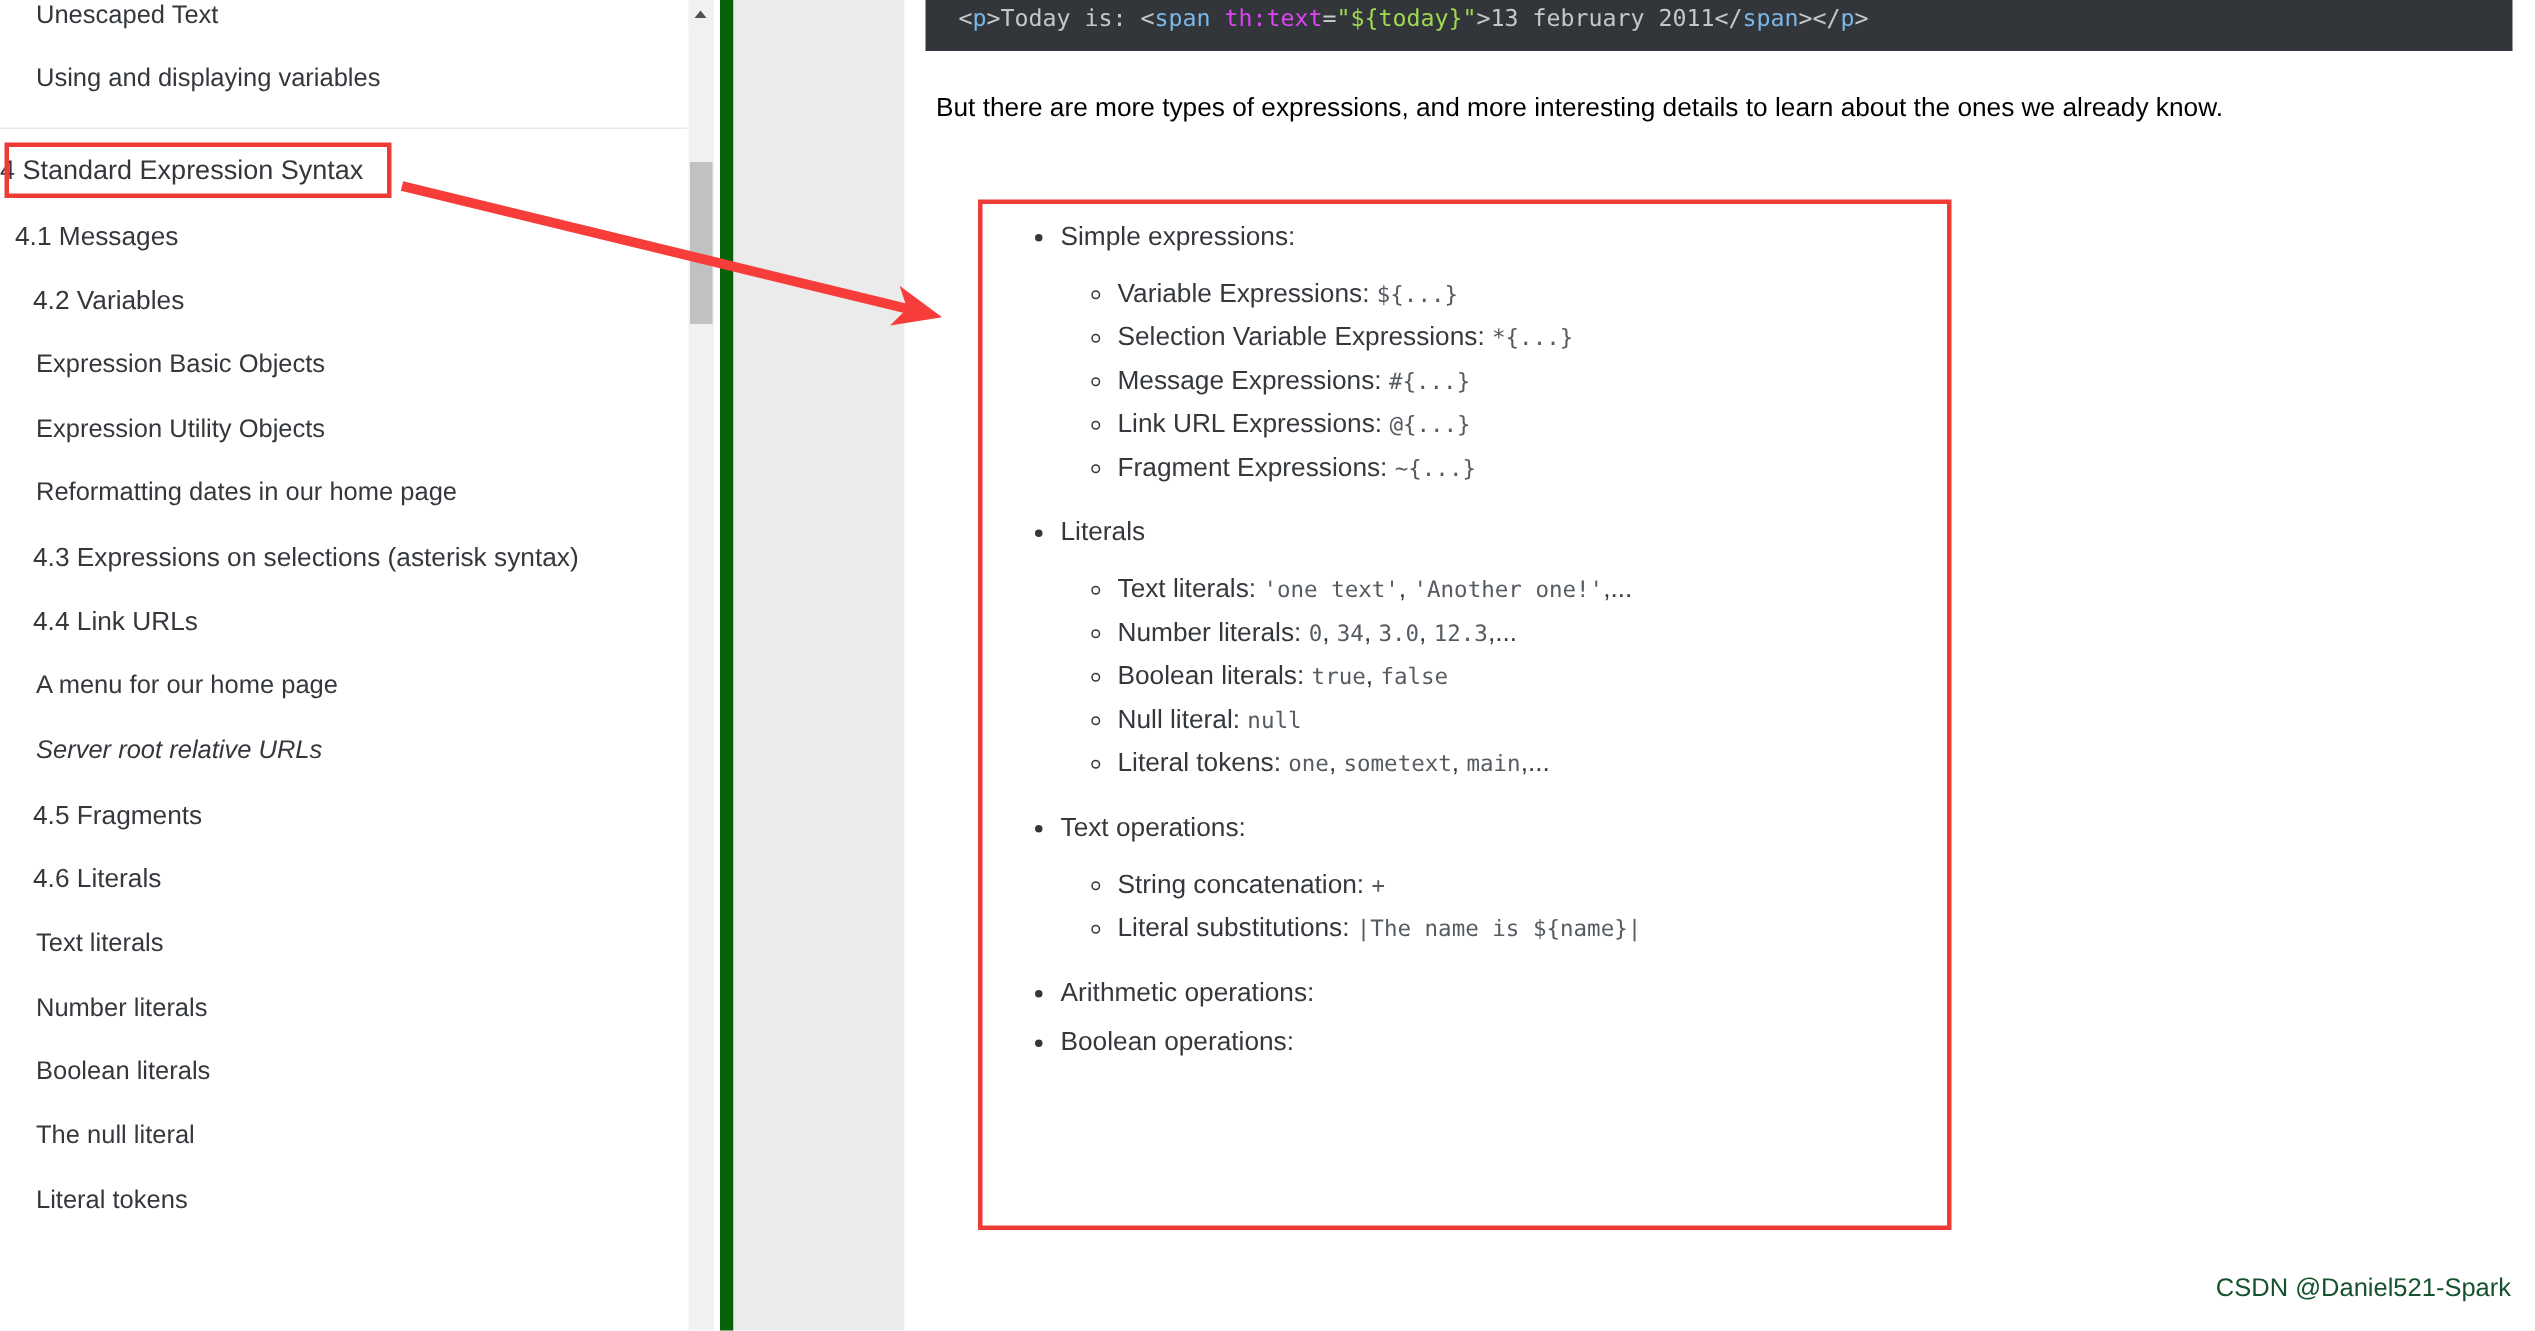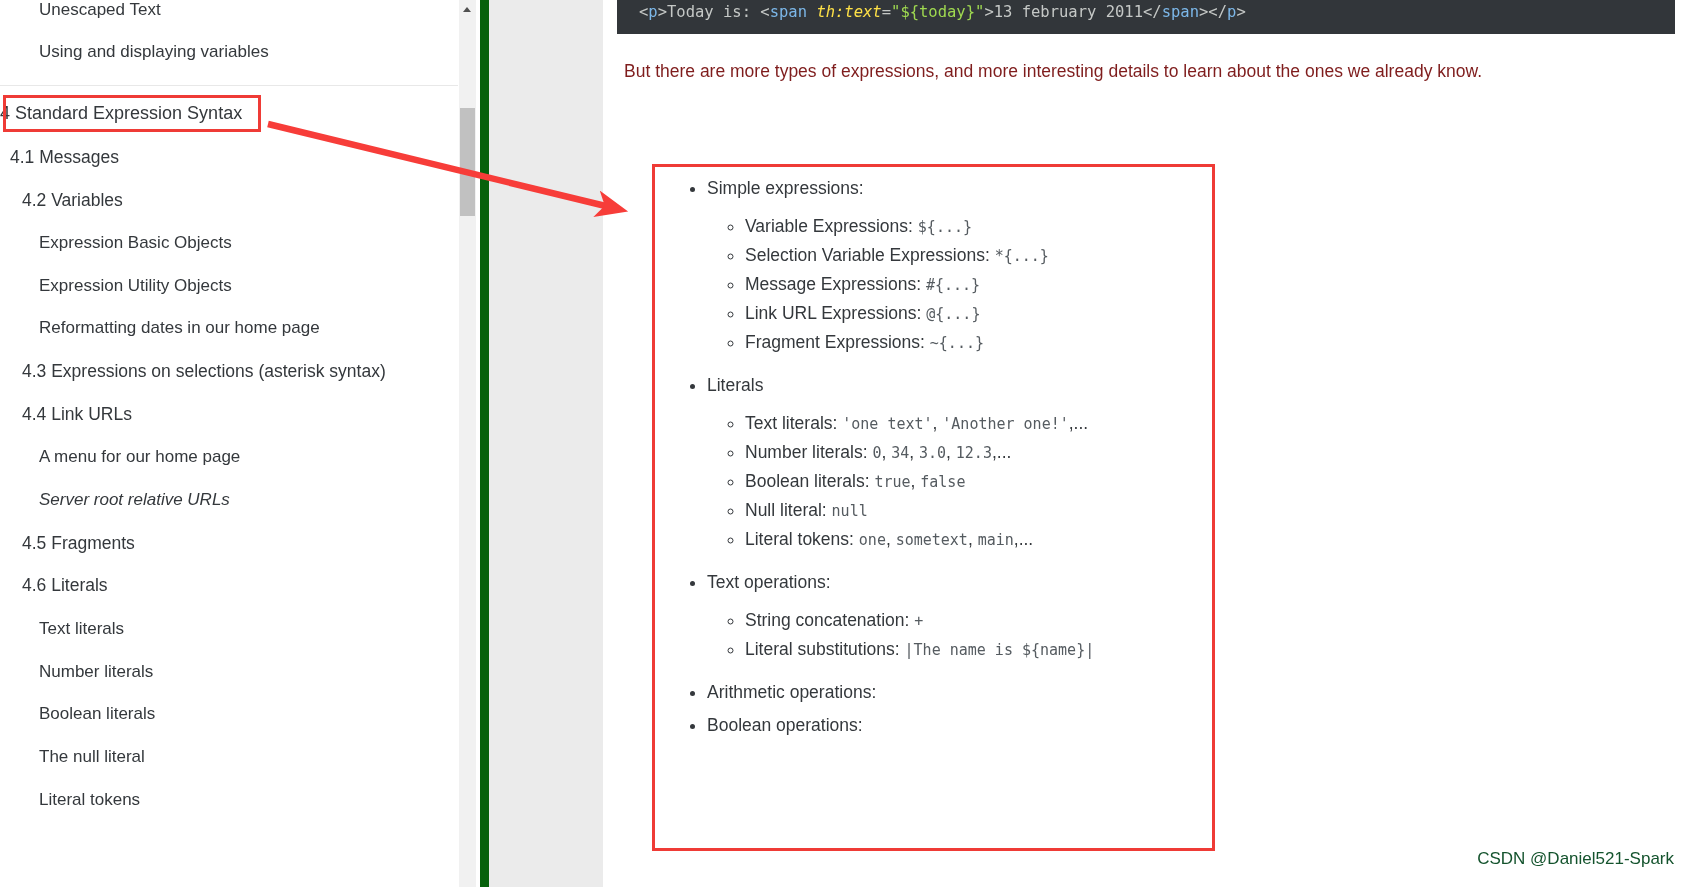--- a/index.html
+++ b/index.html
@@ -32,21 +32,21 @@
   }
   .toc-item {
     color: #34383c;
     font-size: 17.5px;
     line-height: 1.2;
     white-space: nowrap;
     cursor: pointer;
   }
   .toc-item.lvl1 { padding-left: 0; font-size: 18px; }
   .toc-item.lvl2 { padding-left: 22px; font-size: 17.5px; }
-  .toc-item.lvl3 { padding-left: 39px; font-size: 17px; }
+  .toc-item.lvl3 { padding-left: 24px; font-size: 17px; }
 
   .toc-divider {
     border-top: 1px solid #e8e8e8;
     margin: 0;
     height: 0;
   }
 
   
   .toc-highlight-box {
     position: absolute;
@@ -137,48 +137,47 @@
   }
   #code-block pre {
     margin: 0;
     font-family: "DejaVu Sans Mono", monospace;
     font-size: 15.5px;
     line-height: 20px;
     color: #c5c8c6;
     white-space: pre;
   }
   .tok-tag   { color: #7cb7e8; }
-  .tok-attr  { color: #fde047; font-style: italic; }
+  .tok-attr  { color: #d946ef; }
   .tok-str   { color: #9fd950; }
   .tok-punct { color: #c5c8c6; }
   .tok-plain { color: #c5c8c6; }
 
   
   #intro-para {
     position: absolute;
     left: 21px;
     top: 56px;
     width: 1050px;
     font-size: 17.5px;
     line-height: 31px;
-    color: #7f1d1d;
+    color: #000000;
   }
 
   
   #feature-box {
     position: absolute;
     left: 49px;
     top: 133px;
-    width: 563px;
+    width: 649px;
     height: 687px;
     border: 3px solid #ef3b36;
     box-sizing: border-box;
     background: transparent;
     overflow: hidden;
-    margin-top: 31px;
   }
 
   ul.feat-l1 {
     list-style: disc;
     margin: 0;
     padding: 0 0 0 52px;
     color: #34383c;
   }
   ul.feat-l1 > li {
     font-size: 17.5px;

